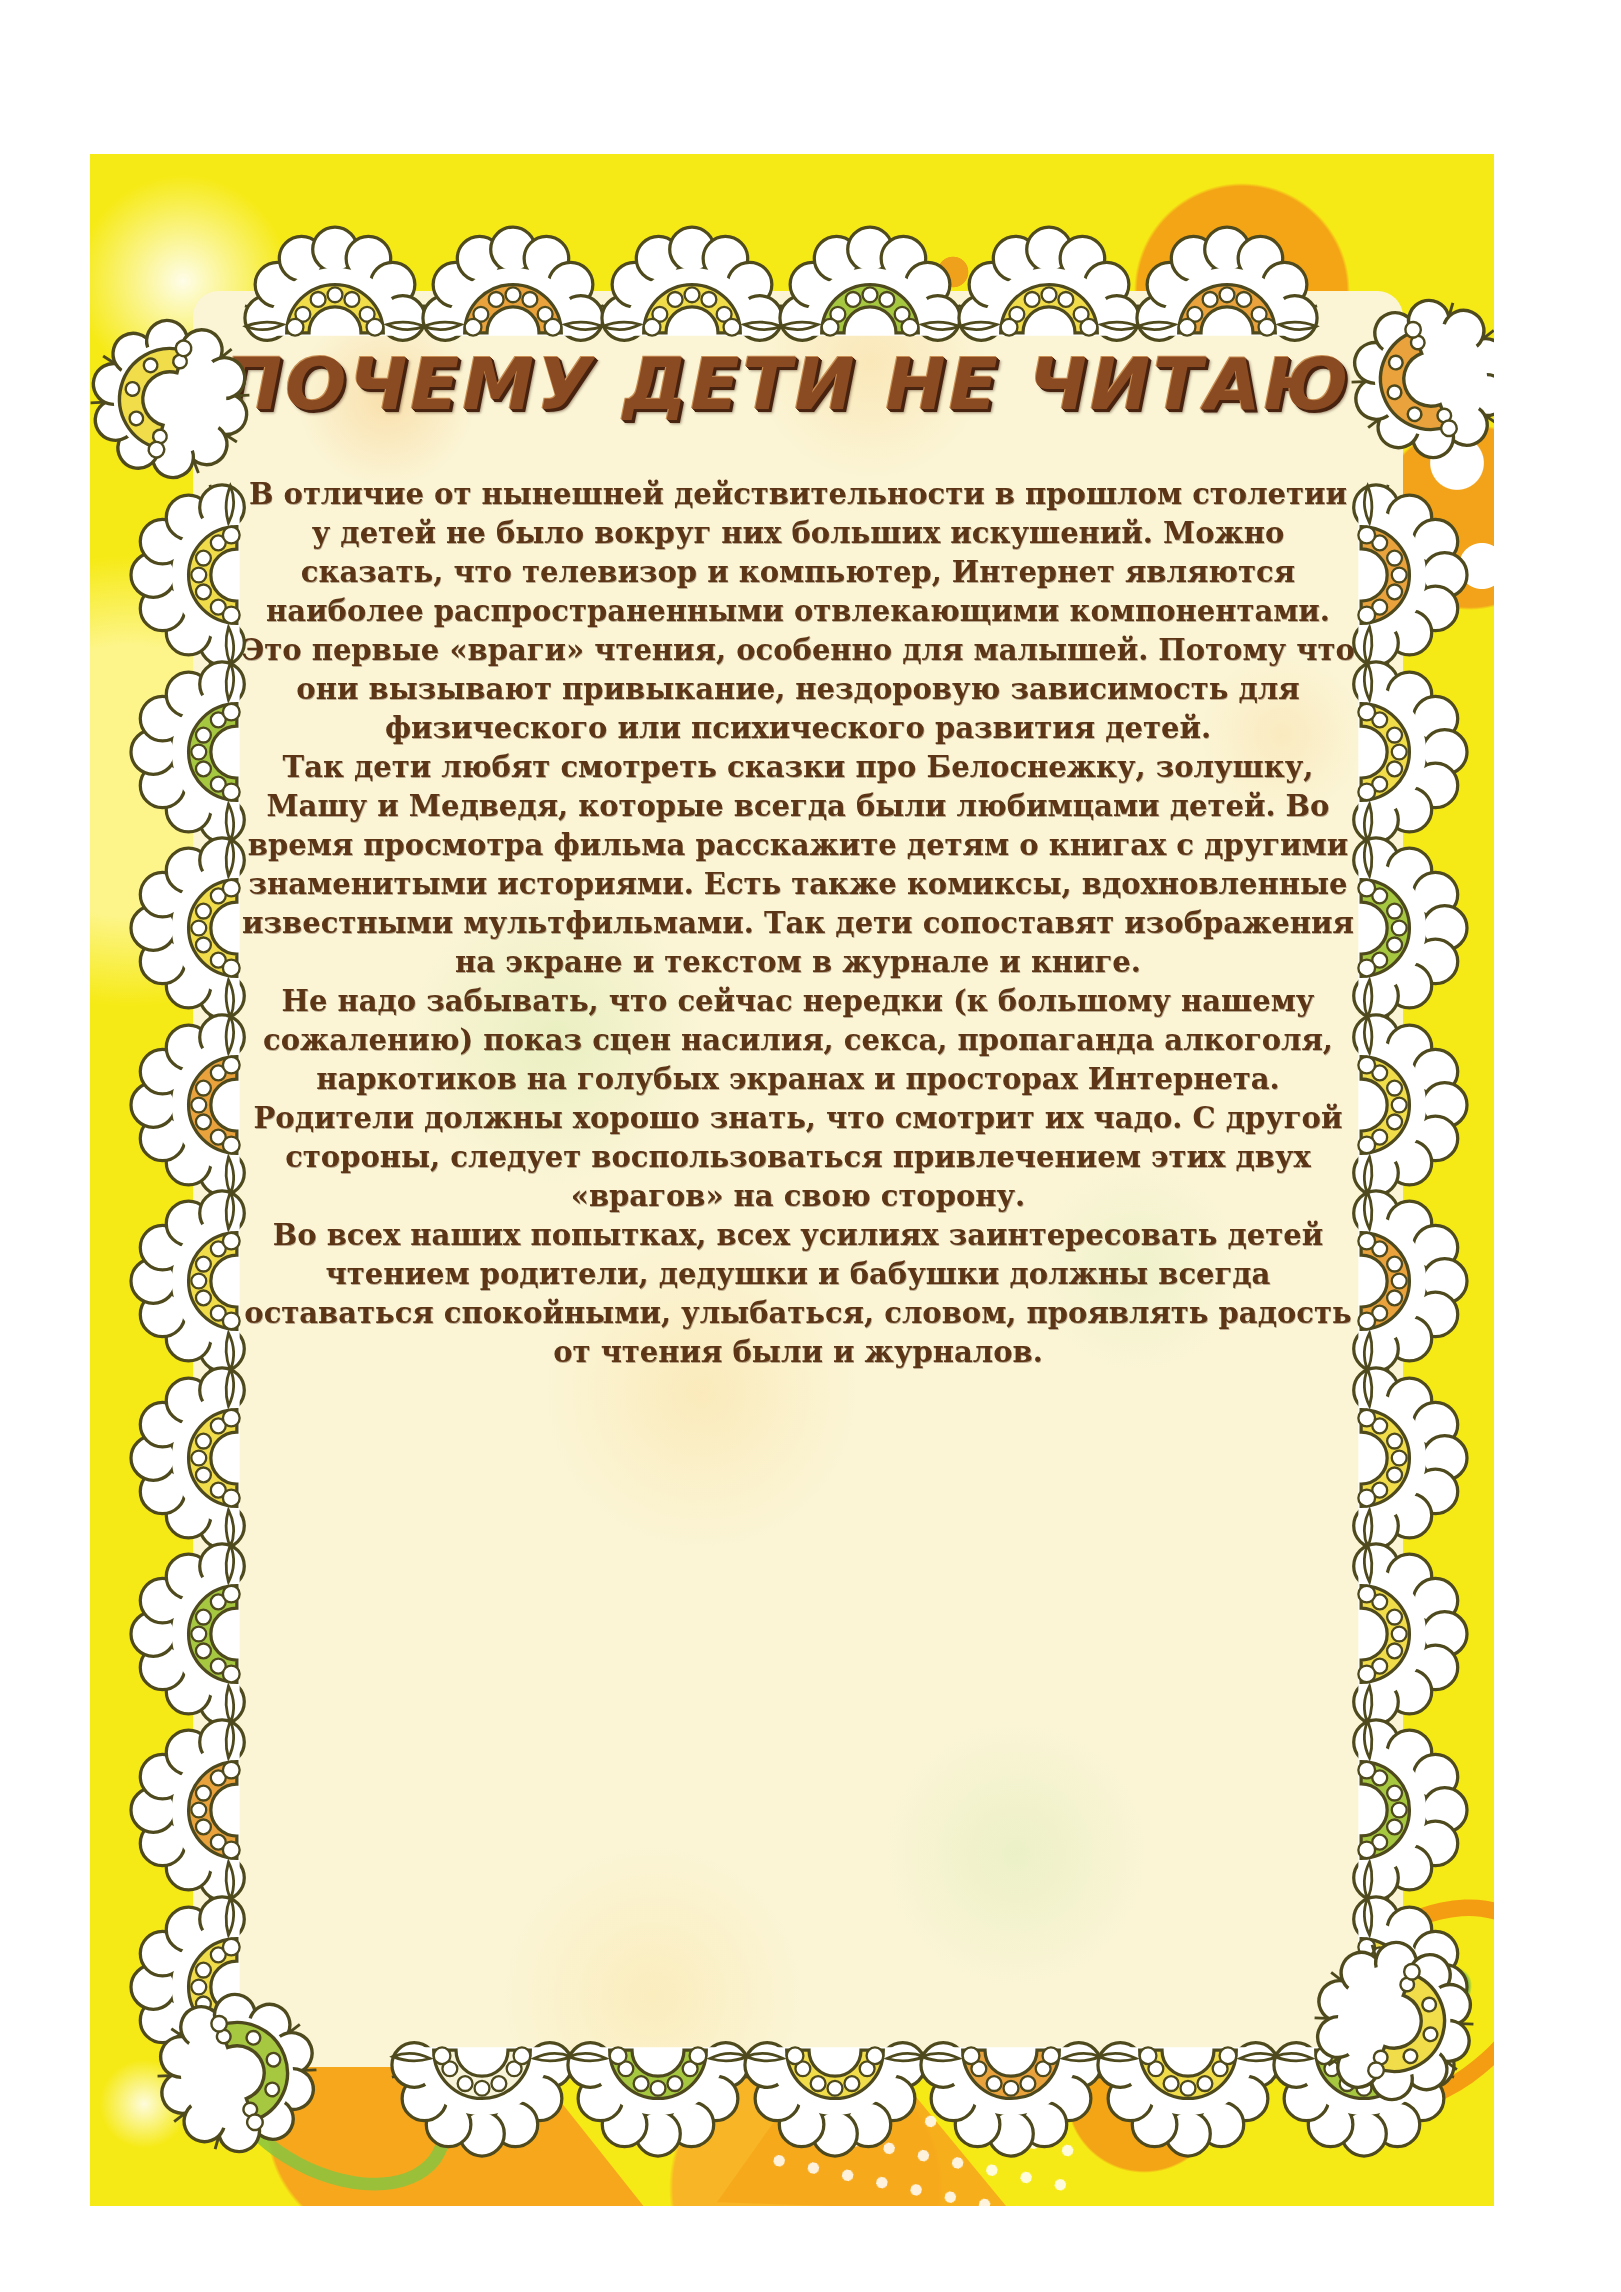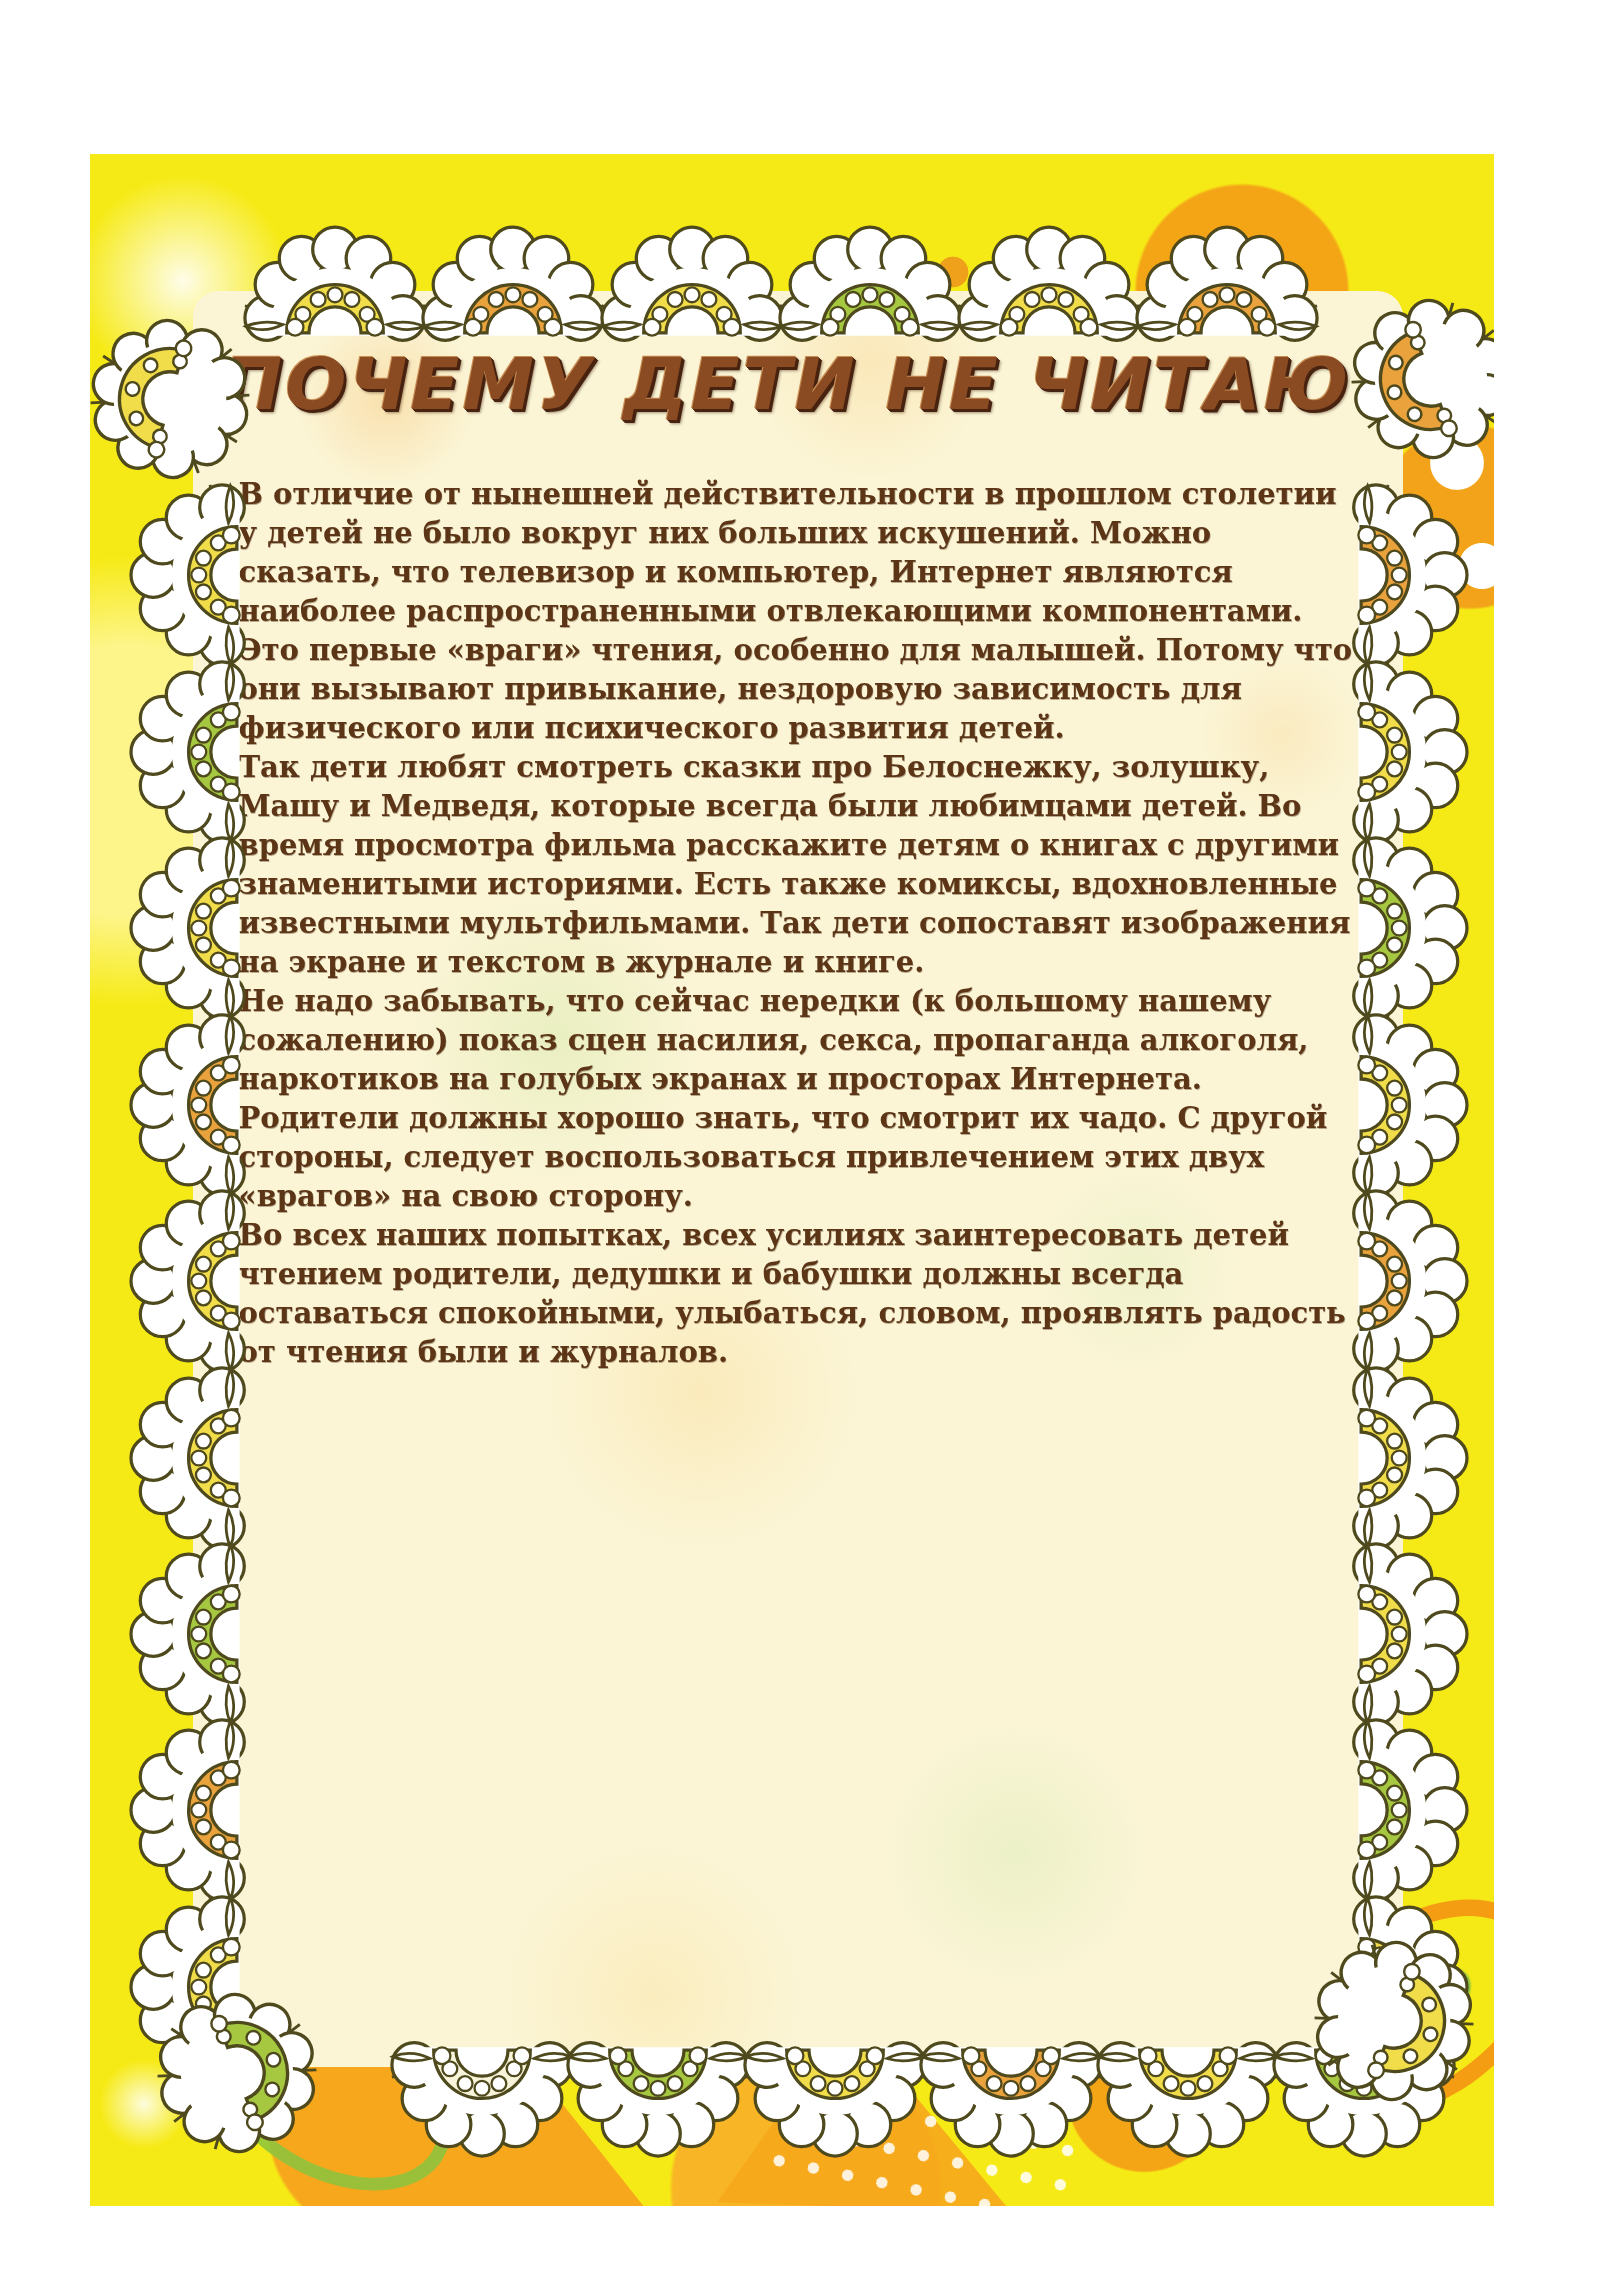--- a/index.html
+++ b/index.html
@@ -66,21 +66,21 @@
     margin:51px 29px 0 29px;text-align:left;
     font-family:"DejaVu Sans", sans-serif;font-weight:bold;font-style:italic;
     font-size:72px;letter-spacing:2.9px;color:#8a4b22;white-space:nowrap;
     text-shadow:
       -1px -1px 0 #c98e54,
       1px 1px 0 #482310, 2px 2px 0 #482310, 2.9px 2.9px 0 #482310,
       3.9px 3.9px 2.9px rgba(60,28,10,.45);
   }
   
   .body-text{
-    width:1119px;margin:49px auto 0 auto;text-align:left;
+    width:1119px;margin:49px auto 0 auto;text-align:center;
     font-size:29px;line-height:39px;font-weight:bold;color:#5c3517;
     text-shadow:0.6px 0.6px 0 rgba(62,32,12,.35);
   }
   .body-text p{margin:0;padding:0;}
   
   .lace-layer{position:absolute;inset:0;pointer-events:none;}
   .lace-wrap{position:absolute;line-height:0;}
   .defs-svg{position:absolute;width:0;height:0;}
 </style>
 </head>

